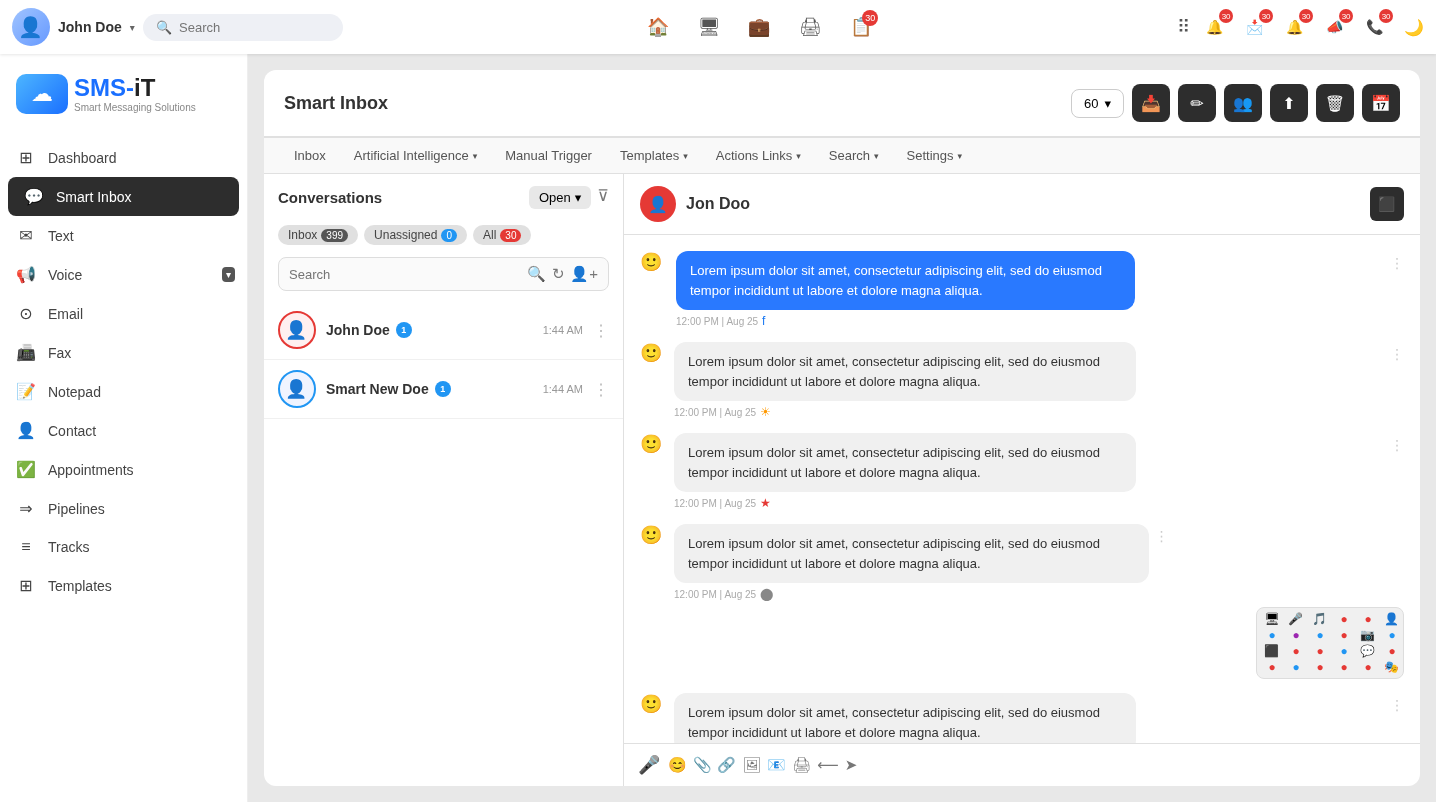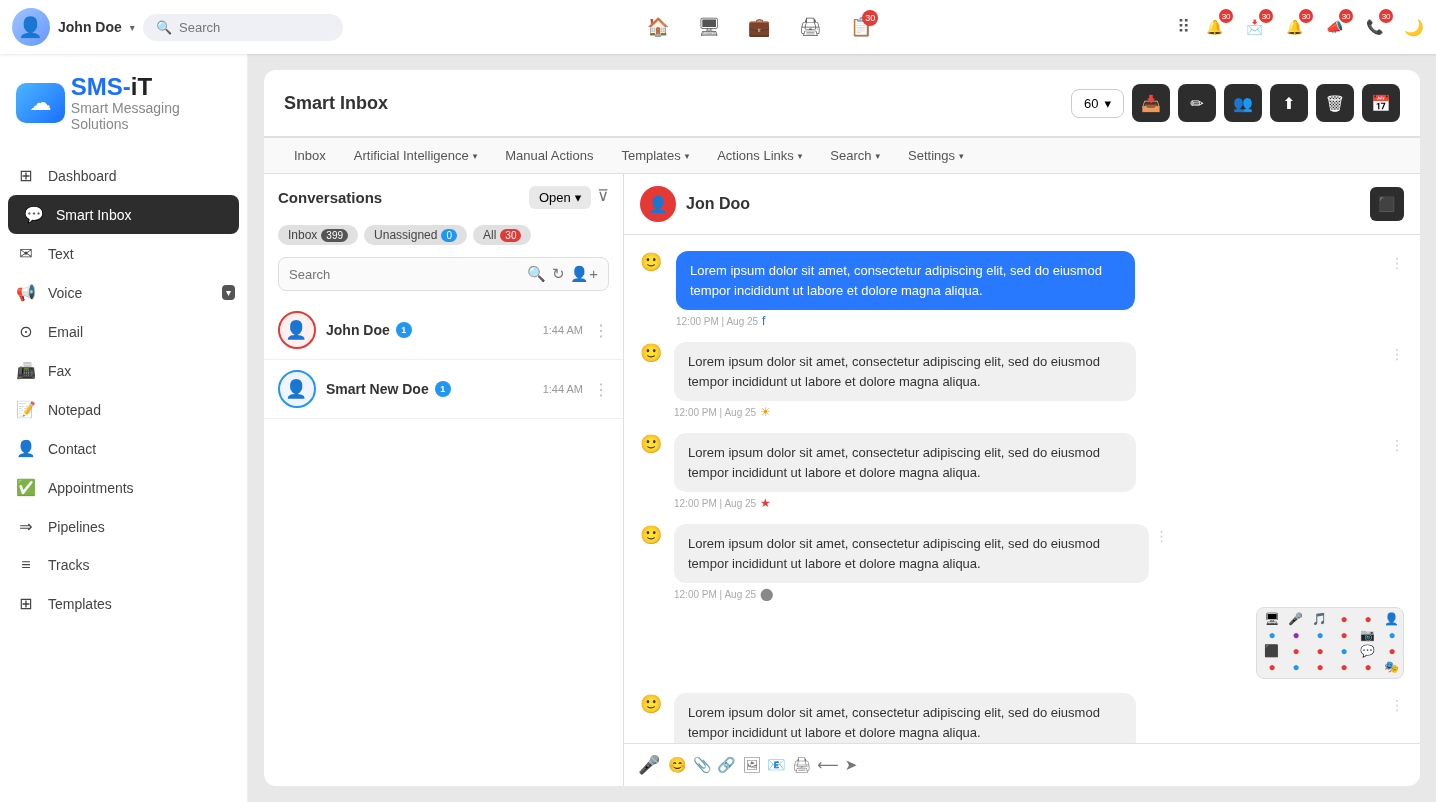--- a/index.html
+++ b/index.html
@@ -301,21 +301,21 @@
 </nav>
 
 <div class="main-layout">
 
   <aside class="sidebar">
     <div class="sidebar-logo">
       <div style="display:flex;align-items:center;gap:6px">
         <div style="width:52px;height:40px;background:linear-gradient(135deg,#4db6ff,#1a6fff);border-radius:10px;display:flex;align-items:center;justify-content:center;color:white;font-size:22px;">☁</div>
         <div>
           <div style="font-size:24px;font-weight:800;color:#1a6fff;line-height:1.1;">SMS-<span style="color:#222;">iT</span></div>
-          <div style="font-size:14px;color:#888;">Smart Messaging Solutions</div>
+          <div style="font-size:10px;color:#888;">Smart Messaging Solutions</div>
         </div>
       </div>
     </div>
 
     <nav class="sidebar-nav">
       <div class="nav-item">
         <span class="nav-icon">⊞</span>
         <span>Dashboard</span>
       </div>
       <div class="nav-item active">
@@ -387,21 +387,21 @@
 
       <div class="inbox-tabs">
         <div class="inbox-tab">
           <span>Inbox</span>
         </div>
         <div class="inbox-tab">
           <span>Artificial Intelligence</span>
           <span class="arrow">▾</span>
         </div>
         <div class="inbox-tab">
-          <span>Manual Actions</span>
+          <span>Manual Trigger</span>
         </div>
         <div class="inbox-tab">
           <span>Templates</span>
           <span class="arrow">▾</span>
         </div>
         <div class="inbox-tab">
           <span>Actions Links</span>
           <span class="arrow">▾</span>
         </div>
         <div class="inbox-tab">

